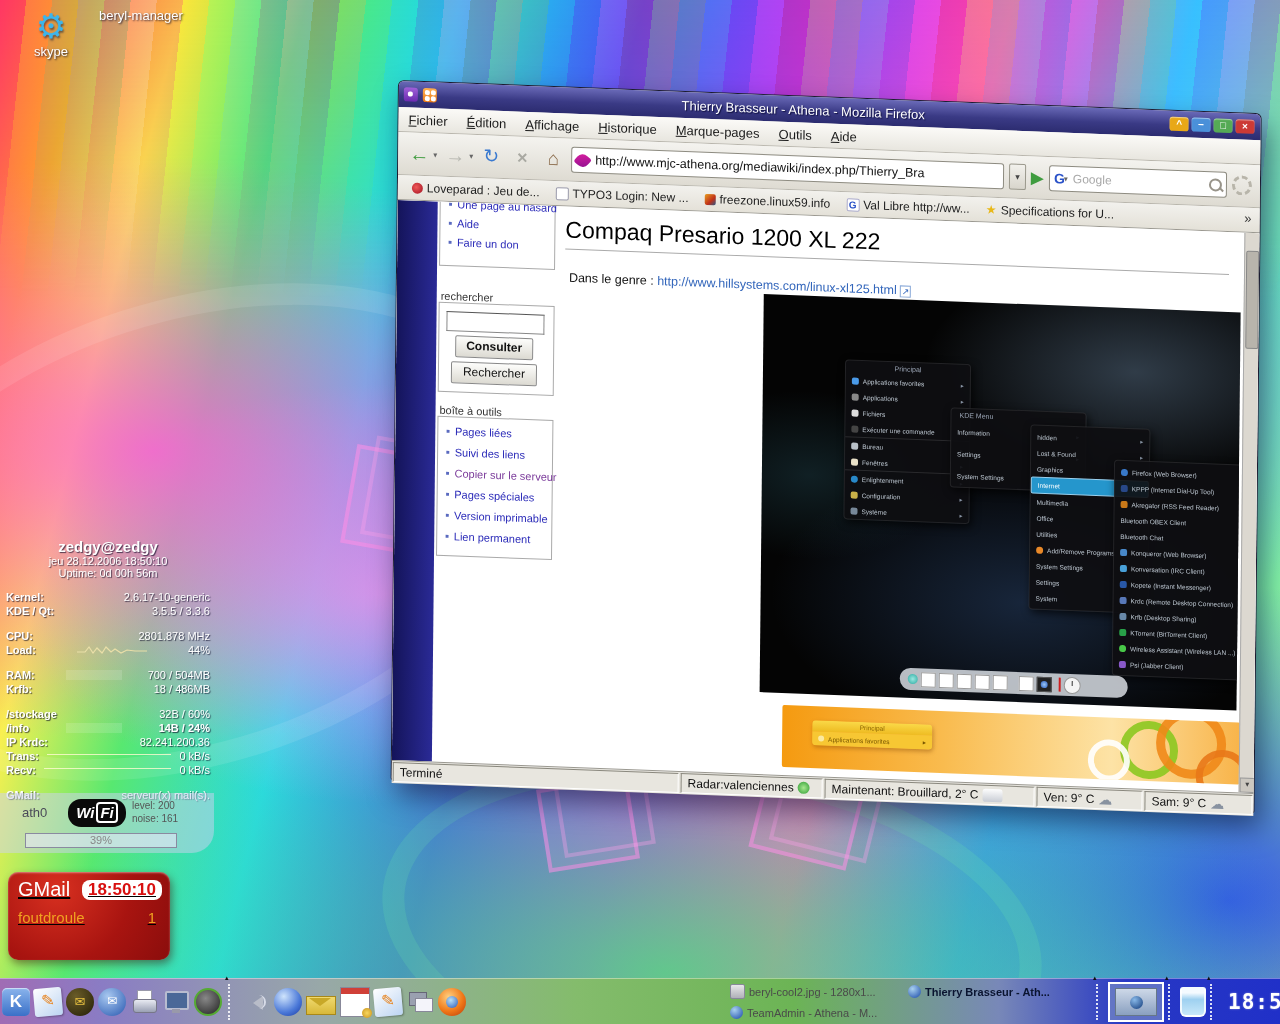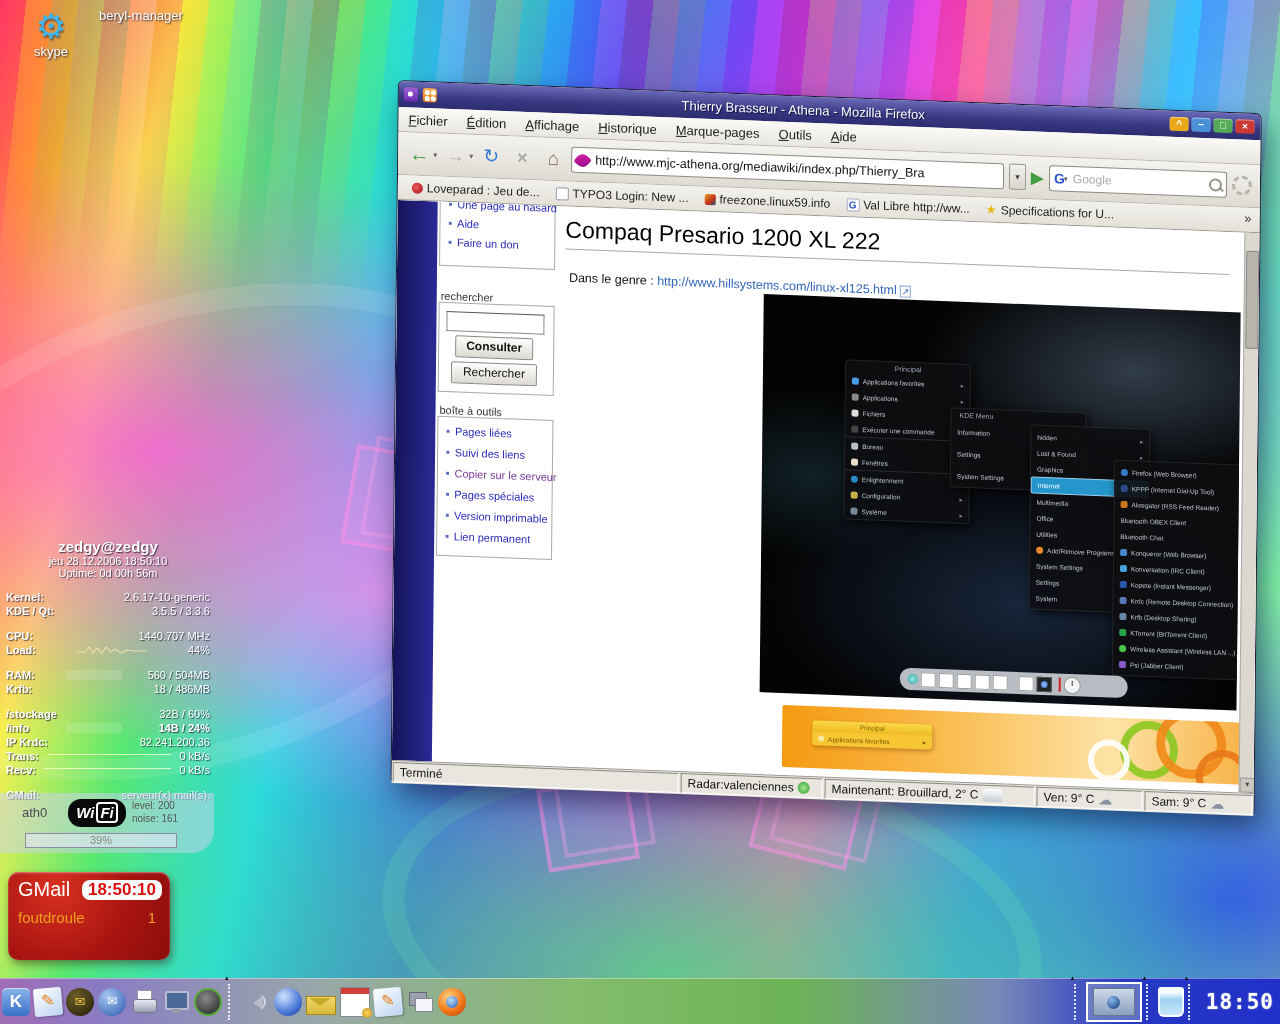--- a/index.html
+++ b/index.html
@@ -45,21 +45,21 @@
     color:#fff;font-weight:bold;font-size:15px;line-height:28px;text-align:center;font-style:italic;}
   .wifilogo .fi{border:2px solid #fff;border-radius:4px;padding:0 2px;margin-left:2px;font-style:italic;}
   .wifi .meta{position:absolute;left:132px;top:6px;font-size:10px;line-height:13px;color:#555;}
   .wifibar{position:absolute;left:25px;top:40px;width:150px;height:13px;border:1px solid #8a8aa0;
     background:rgba(230,232,248,.6);}
   .wifibar .fill{height:100%;width:39%;background:linear-gradient(90deg,rgba(255,255,255,.3),#fff);}
   .wifibar .pct{position:absolute;left:0;right:0;top:0;text-align:center;font-size:11px;color:#888;}
   
   .gmailw{position:absolute;left:8px;top:872px;width:162px;height:88px;border-radius:10px;
     background:radial-gradient(circle at 30% 20%,#d83020,#a81410 55%,#8a0d0c);
-    box-shadow:inset 0 1px 2px rgba(255,255,255,.45),2px 4px 8px rgba(60,0,0,.45);}
+    box-shadow:inset 0 1px 2px rgba(255,255,255,.45),2px 4px 8px rgba(60,0,0,.45);text-decoration:underline;}
   .gmailw .hd{display:flex;align-items:center;padding:6px 8px 0 10px;}
   .gmailw .ttl{color:#fff;font-size:20px;flex:1;}
   .gmailw .pill{background:#fff;border-radius:8px;color:#d81010;font-weight:bold;font-size:17px;padding:0 6px;}
   .gmailw .row{display:flex;padding:8px 14px 0 10px;color:#f0a020;font-size:15px;}
   .gmailw .row .cnt{margin-left:auto;}
   
   .ffwin{position:absolute;left:398px;top:80px;width:862px;height:698px;
     transform:rotate(.6deg) skewY(1.6deg);transform-origin:0 0;
     background:#efeee9;border:1px solid #1a1a30;border-radius:6px 6px 2px 2px;
     box-shadow:6px 14px 28px rgba(0,0,30,.5);}
@@ -271,34 +271,34 @@
         <b>Kernel:</b>
         <span>2.6.17-10-generic</span>
       </div>
     <div class="srow">
         <b>KDE / Qt:</b>
         <span>3.5.5 / 3.3.6</span>
       </div>
     <div class="gap"></div>
     <div class="srow">
         <b>CPU:</b>
-        <span>1440.707 MHz</span>
+        <span>2801.878 MHz</span>
       </div>
     <div class="srow">
         <b>Load:</b>
       <svg class="squig" viewBox="0 0 70 12">
           <polyline points="0,8 8,8 12,3 16,9 20,4 25,9 29,3 34,8 38,5 44,9 50,6 58,7 70,7" fill="none" stroke="#eadfa8" stroke-width="1.2"></polyline>
         </svg>
       <span>44%</span>
       </div>
     <div class="gap"></div>
     <div class="srow" style="position:relative;">
         <b>RAM:</b>
         <span class="ghostbar" style="top:2px;"></span>
-        <span>560 / 504MB</span>
+        <span>700 / 504MB</span>
       </div>
     <div class="srow">
         <b>Krfb:</b>
         <span>18 / 486MB</span>
       </div>
     <div class="gap"></div>
     <div class="srow">
         <b>/stockage</b>
         <span>32B / 60%</span>
       </div>
@@ -716,20 +716,34 @@
     <div class="tico sphereic"></div>
     <div class="tico envy"></div>
     <div class="tico calic"></div>
     <div class="tico noteic"><span>✎</span></div>
     <div class="tico winsic">
         <span class="b1"></span>
         <span class="b2"></span>
       </div>
     <div class="tico ffic"></div>
 
+    <div class="winlist">
+      <div class="wtask">
+          <span class="mini img"></span>
+          <span>beryl-cool2.jpg - 1280x1...</span>
+        </div>
+      <div class="wtask active">
+          <span class="mini globe"></span>
+          <span>Thierry Brasseur - Ath...</span>
+        </div>
+      <div class="wtask">
+          <span class="mini globe"></span>
+          <span>TeamAdmin - Athena - M...</span>
+        </div>
+    </div>
 
     <div class="tray">
       <div class="handle"></div>
       <div class="pagerbox">
           <span class="pg">
             <span class="gl"></span>
           </span>
         </div>
       <div class="handle"></div>
       <div class="glassic"></div>

